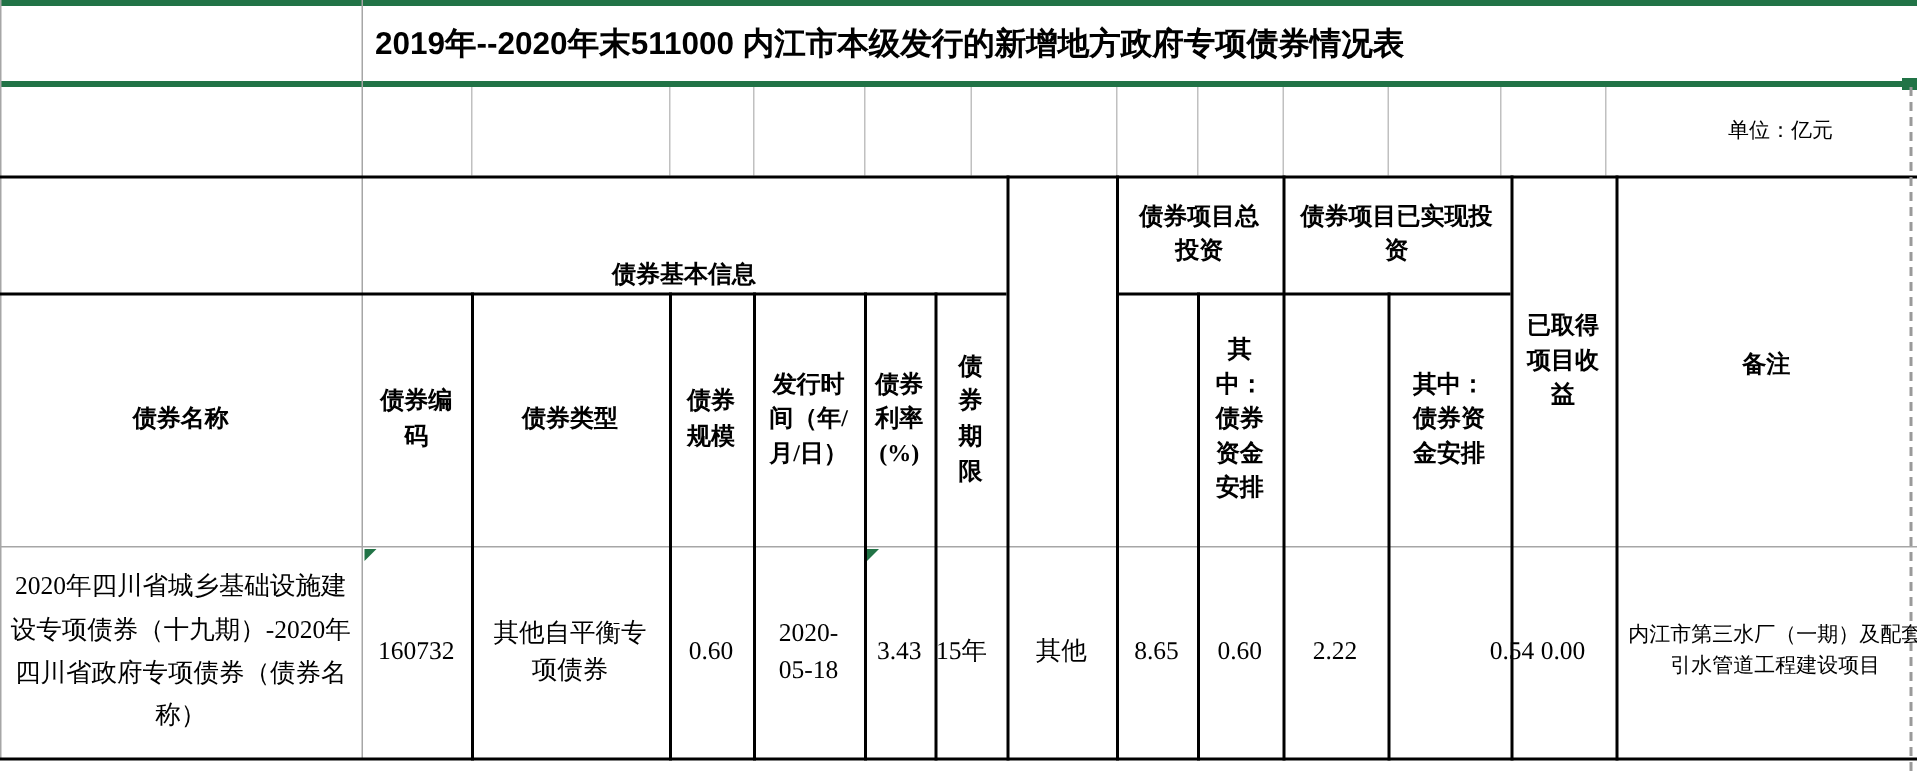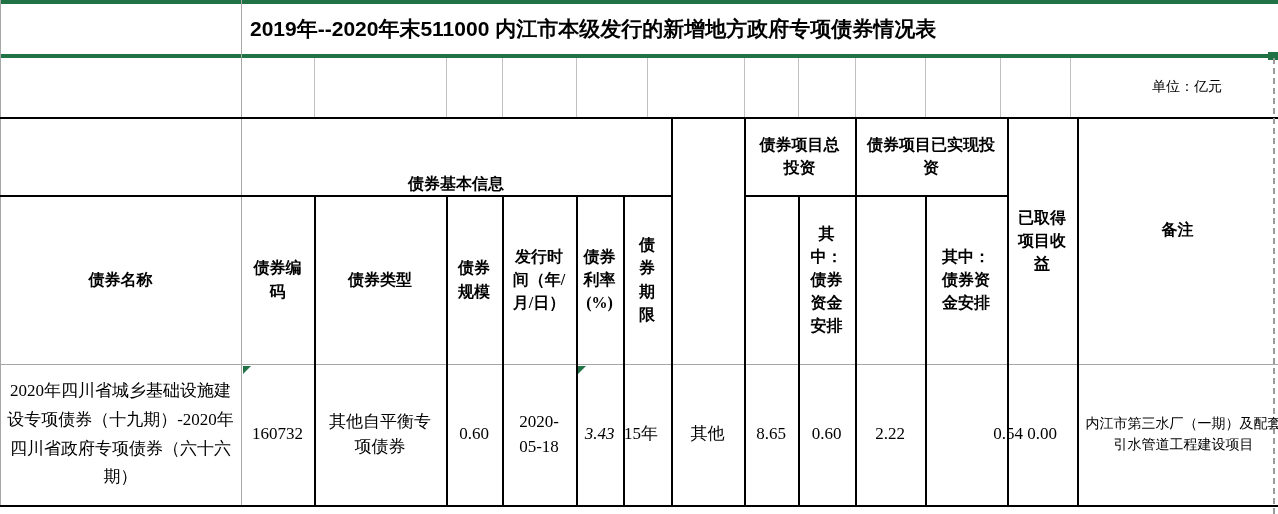--- a/index.html
+++ b/index.html
@@ -96,21 +96,21 @@
   <div class="cell hcell" style="left:744px;top:117px;width:111px;height:78px;padding:0 10px;justify-content:flex-end;">
       <span>债券项目总投资</span>
     </div>
   <div class="cell hcell" style="left:855px;top:117px;width:152px;height:78px;padding:0 8px;">
       <span>债券项目已实现投资</span>
     </div>
 
   <div class="cell hcell" style="left:1007px;top:117px;width:70px;height:247px;padding:0 8px;">
       <span>已取得项目收益</span>
     </div>
-  <div class="cell hcell" style="left:1077px;top:106px;width:201px;height:247px;">备注</div>
+  <div class="cell hcell" style="left:1077px;top:120px;width:201px;height:247px;">备注</div>
 
   <div class="cell hcell" style="left:241px;top:195px;width:73px;height:169px;padding:0 9px;">
       <span>债券编码</span>
     </div>
   <div class="cell hcell" style="left:0;top:195px;width:241px;height:169px;">债券名称</div>
   <div class="cell hcell" style="left:314px;top:195px;width:132px;height:169px;">债券类型</div>
   <div class="cell hcell" style="left:502px;top:195px;width:74px;height:169px;padding:0 8px;">
       <span>发行时间（年/月/日）</span>
     </div>
   <div class="cell hcell" style="left:446px;top:195px;width:56px;height:169px;padding:0 11px;">
@@ -125,31 +125,31 @@
   <div class="cell hcell" style="left:744px;top:195px;width:54px;height:169px;"></div>
   <div class="cell hcell" style="left:798px;top:195px;width:57px;height:169px;">
       <span class="inner-narrow" style="width:34px;">其中：债券资金安排</span>
     </div>
   <div class="cell hcell" style="left:855px;top:195px;width:70px;height:169px;"></div>
   <div class="cell hcell" style="left:925px;top:195px;width:82px;height:169px;">
       <span class="inner-narrow" style="width:52px;">其中：债券资金安排</span>
     </div>
 
   <div class="cell dcell" style="left:0;top:364px;width:241px;height:141px;font-size:17px;line-height:1.7;padding:0 2px;">
-      <span>2020年四川省城乡基础设施建设专项债券（十九期）-2020年四川省政府专项债券（六十六期）</span>
+      <span>2020年四川省城乡基础设施建设专项债券（十九期）-2020年四川省政府专项债券（债券名称）</span>
     </div>
   <div class="cell dcell" style="left:241px;top:364px;width:73px;height:141px;font-size:17px;">160732</div>
   <div class="cell dcell" style="left:314px;top:364px;width:132px;height:141px;font-size:17px;padding:16px 8px;">
       <span>其他自平衡专项债券</span>
     </div>
   <div class="cell dcell" style="left:446px;top:364px;width:56px;height:141px;font-size:17px;">0.60</div>
   <div class="cell dcell" style="left:502px;top:364px;width:74px;height:141px;font-size:17px;">
       <span class="inner-narrow" style="width:52px;">2020-05-18</span>
     </div>
-  <div class="cell dcell" style="left:576px;top:364px;width:47px;height:141px;font-size:17px;font-style:italic;">3.43</div>
+  <div class="cell dcell" style="left:576px;top:364px;width:47px;height:141px;font-size:17px;">3.43</div>
   <div class="cell dcell" style="left:623px;top:364px;width:36px;height:141px;font-size:17px;">15年</div>
   <div class="cell dcell" style="left:671px;top:364px;width:73px;height:141px;font-size:17px;">其他</div>
   <div class="cell dcell" style="left:744px;top:364px;width:54px;height:141px;font-size:17px;">8.65</div>
   <div class="cell dcell" style="left:798px;top:364px;width:57px;height:141px;font-size:17px;">0.60</div>
   <div class="cell dcell" style="left:855px;top:364px;width:70px;height:141px;font-size:17px;">2.22</div>
   <div class="cell dcell" style="left:925px;top:364px;width:82px;height:141px;font-size:17px;margin-left:42px;">0.54</div>
   <div class="cell dcell" style="left:1007px;top:364px;width:70px;height:141px;font-size:17px;">0.00</div>
   <div class="cell dcell" style="left:1077px;top:364px;width:213px;height:141px;font-size:14px;padding:0 8px;">
       <span>内江市第三水厂（一期）及配套引水管道工程建设项目</span>
     </div>

